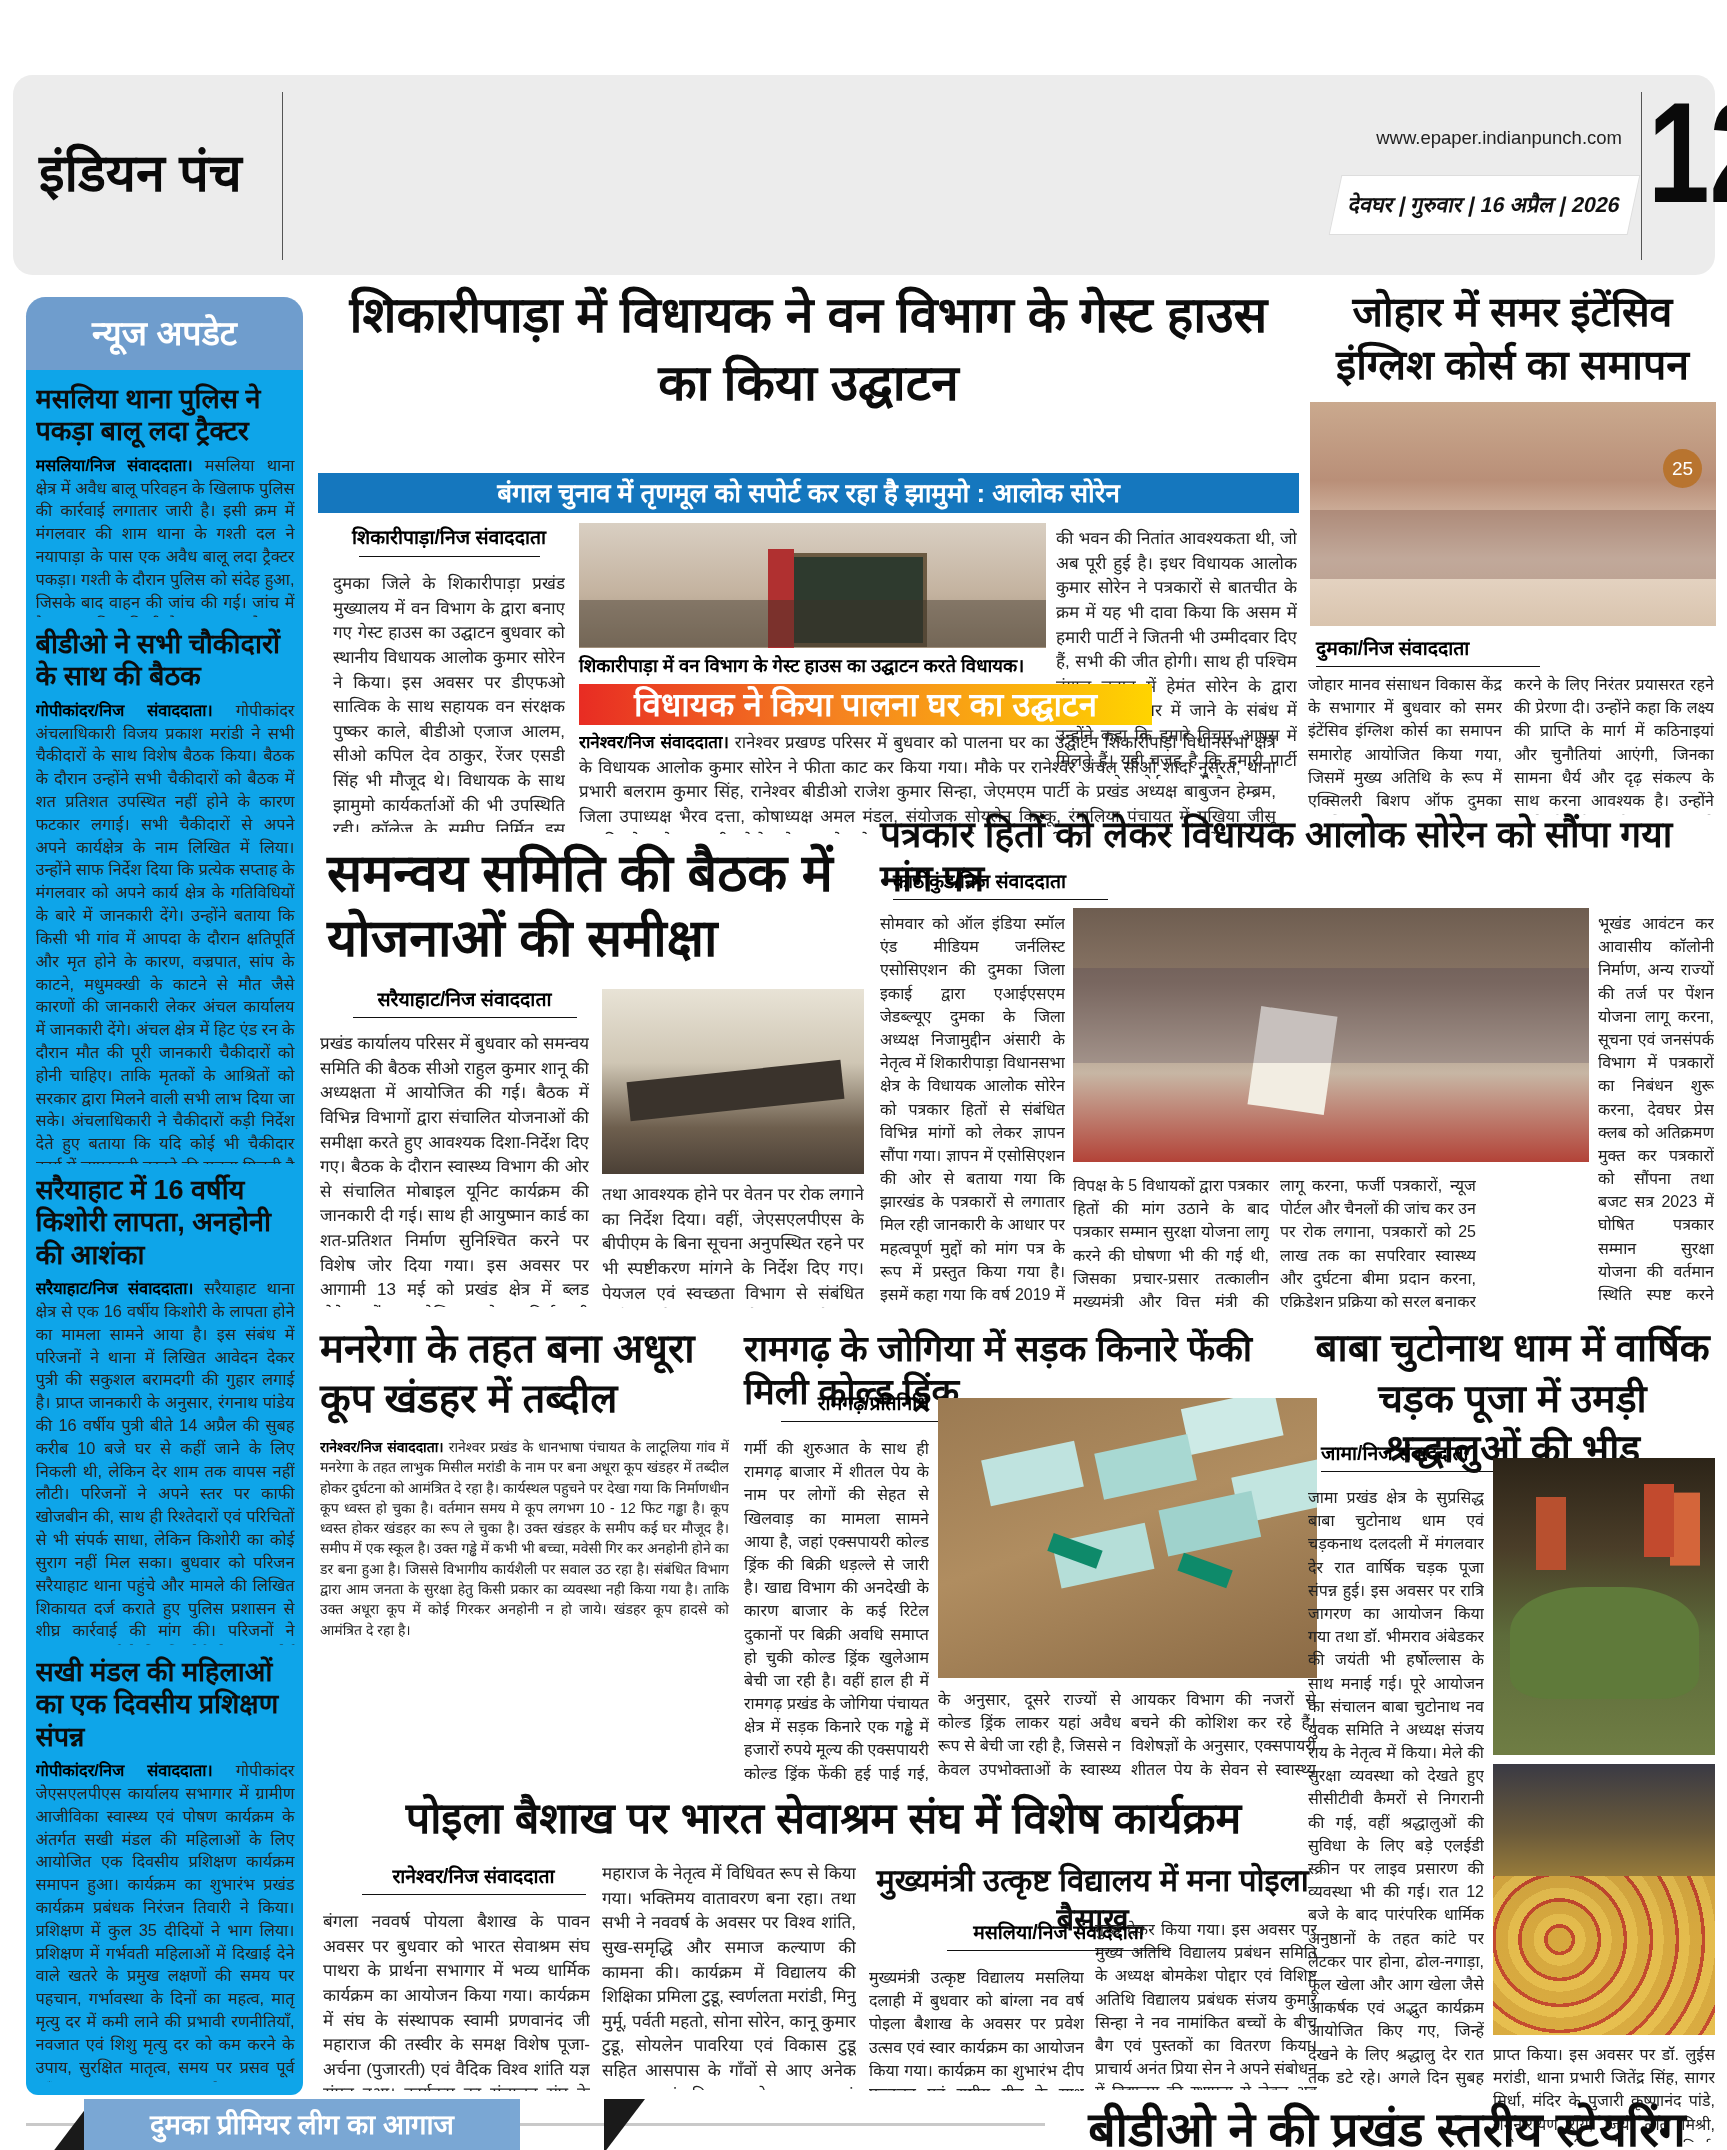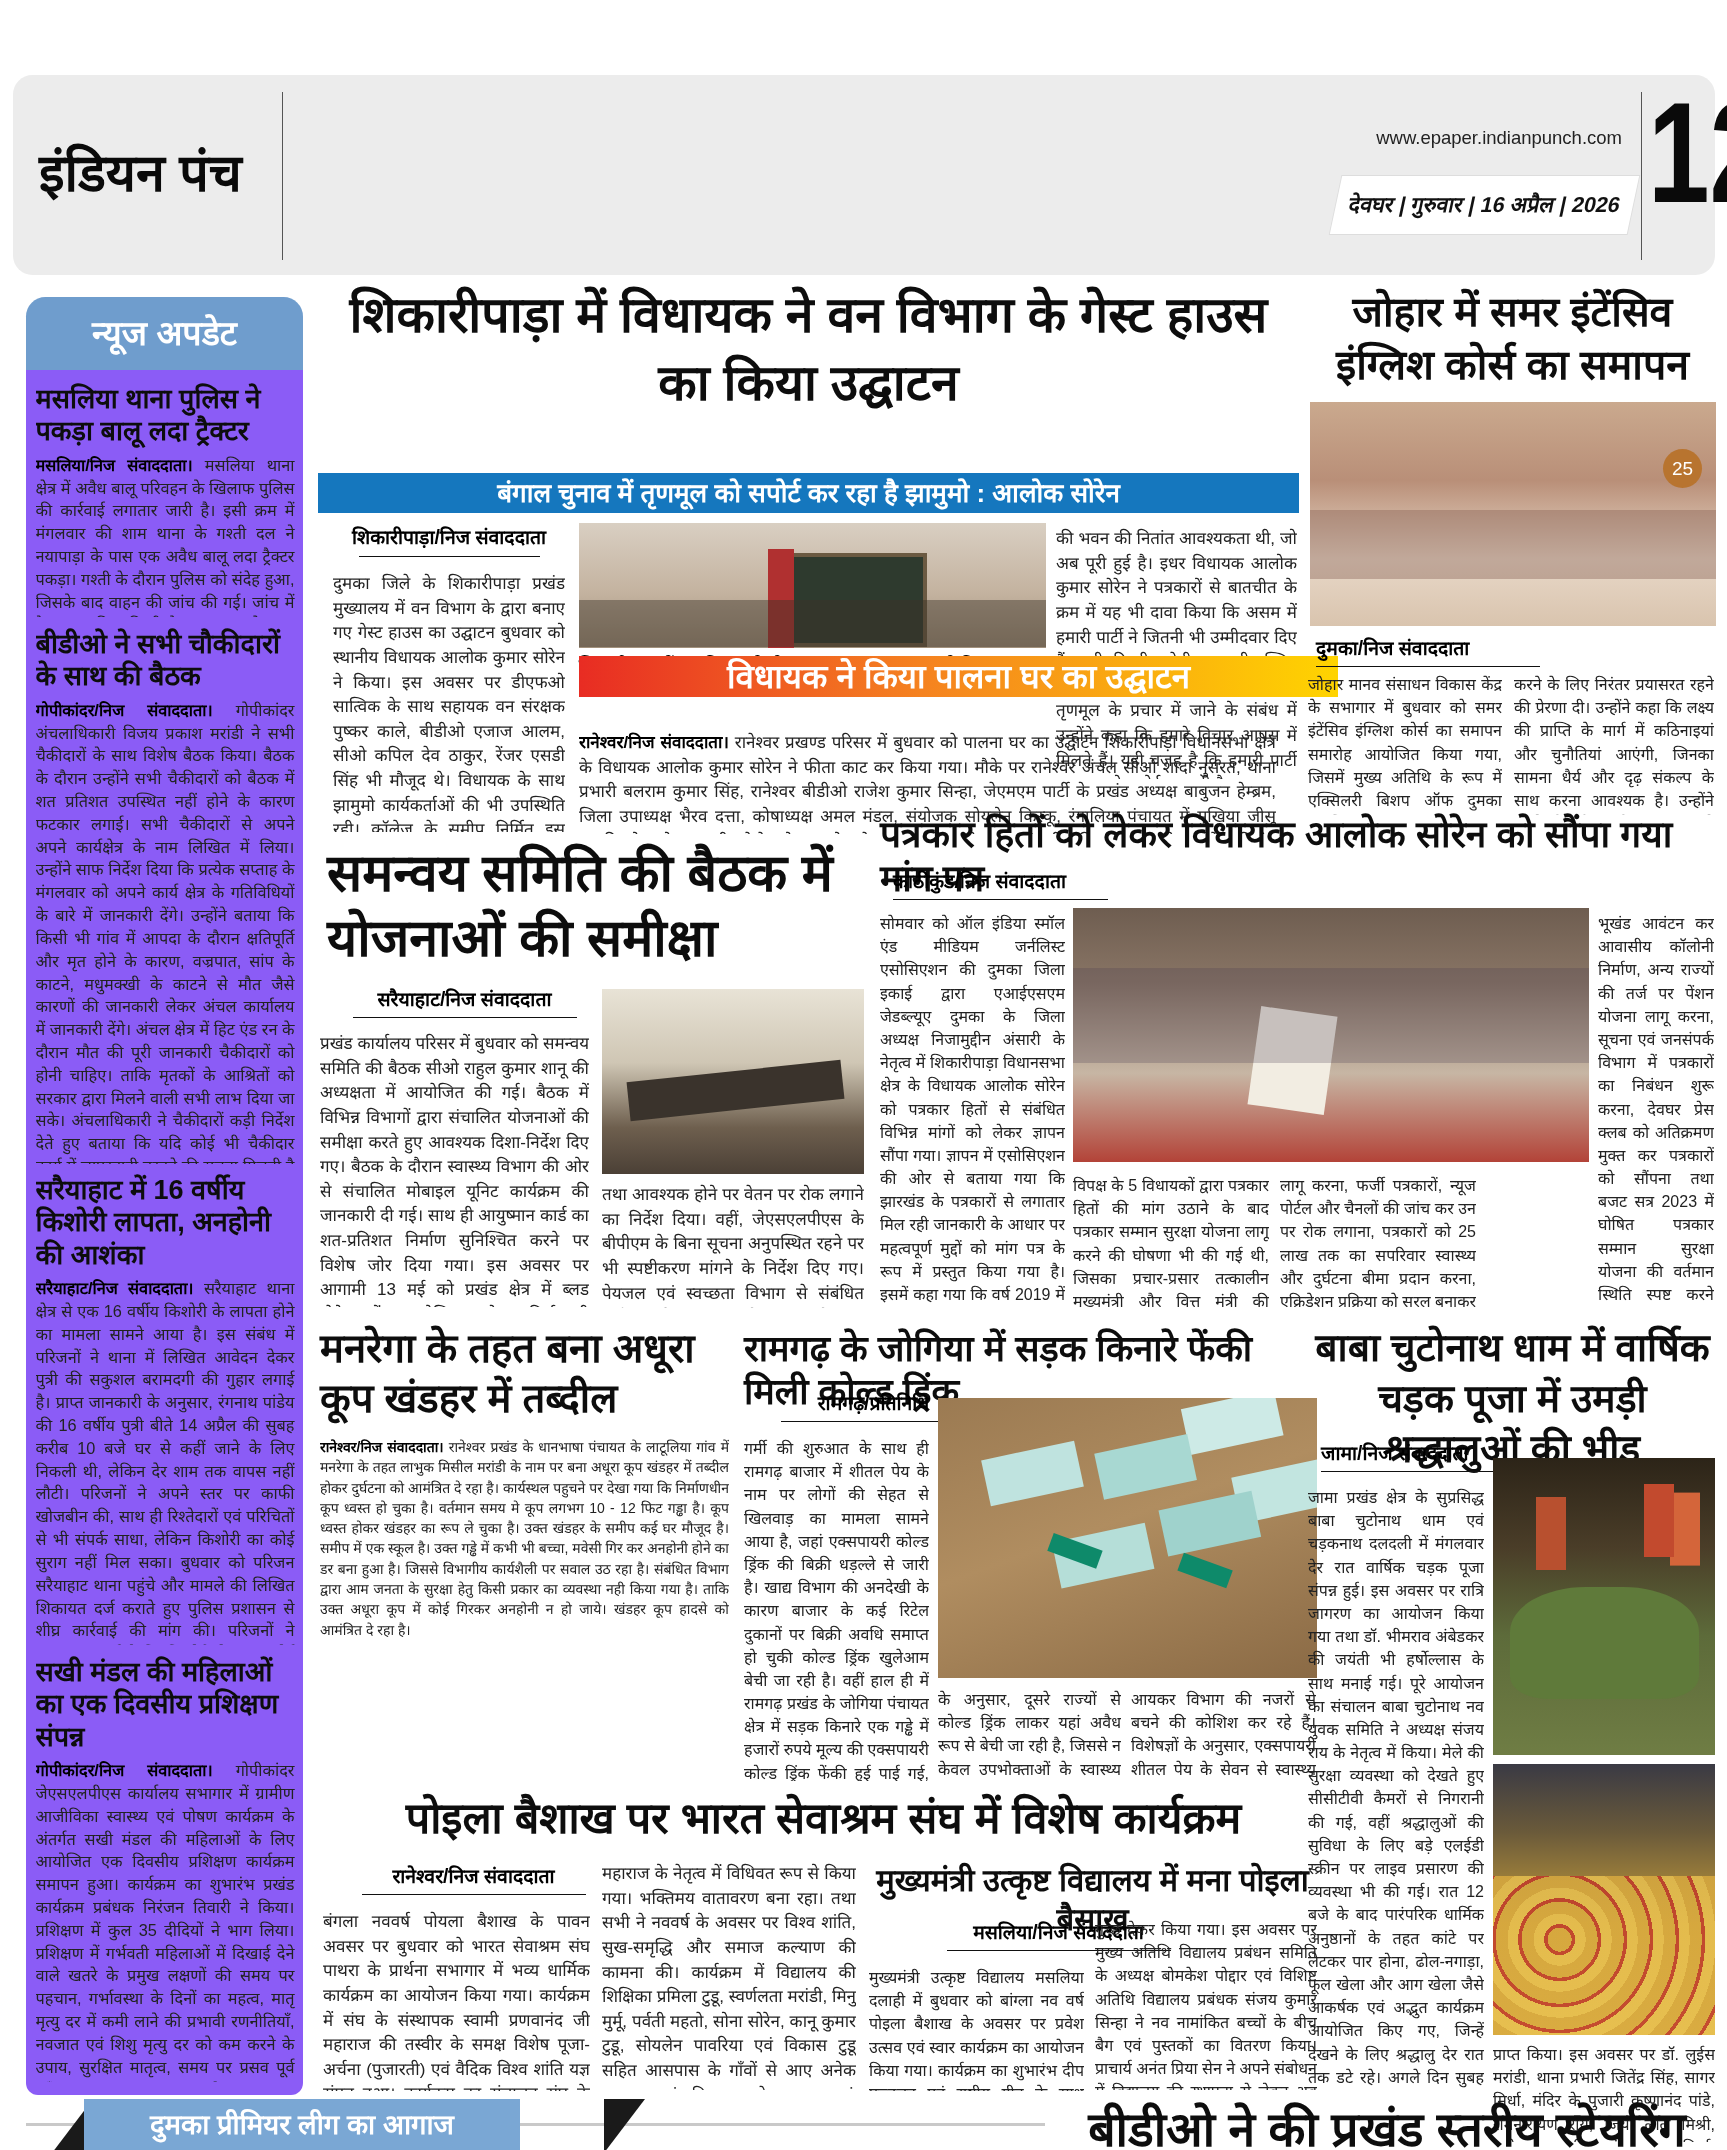--- a/index.html
+++ b/index.html
@@ -14,21 +14,21 @@
   .dateline{font-weight:bold;color:#000;}
   .byline{font-weight:bold;font-size:19.4px;text-align:center;color:#000;}
   .rule{border-top:1.7px solid #111;}
   .photo{overflow:hidden;}
   .cap{font-weight:bold;font-size:18.5px;color:#000;}
   
   .masthead{left:13px;top:75px;width:1702px;height:200px;background:#ececec;border-radius:19.4px;}
   .m-div{width:1.3px;background:#555;}
   .datebox{background:#ffffff;transform:skewX(-12deg);box-shadow:0 0 0 0.9px #ddd;}
   
-  .sb-panel{left:26px;top:370px;width:277px;height:1725px;background:#8b5cf6;border-radius:0 0 12px 12px;padding:0;}
+  .sb-panel{left:26px;top:370px;width:277px;height:1725px;background:#0ea5e9;border-radius:0 0 12px 12px;padding:0;}
   .sb-head{left:26px;top:297px;width:277px;height:73px;background:#6f9dcd;border-radius:19.4px 19.4px 0 0;color:#fff;font-weight:bold;font-size:34px;line-height:73px;text-align:center;}
   .sb-art{position:absolute;left:9.5px;width:259px;overflow:hidden;}
   .sb-hl{font-size:27px;font-weight:bold;line-height:1.2;color:#0d0d0d;margin-bottom:6px;}
   .sb-body{font-size:16.3px;line-height:1.4;text-align:justify;color:#222;}
   
   .bluebar{background:#1577be;color:#fff;font-weight:bold;font-size:26px;text-align:center;}
   .orangestrip{background:linear-gradient(90deg,#e82c23 0%,#f58220 45%,#ffd400 100%);color:#fff;font-weight:bold;font-size:33px;text-align:center;}
   .dpl-strip{background:#7aa7d4;color:#fff;font-weight:bold;font-size:27.5px;text-align:center;line-height:52px;}
   .tri{width:0;height:0;border-style:solid;}
 </style>
@@ -77,21 +77,21 @@
 
 <div class="abs photo" style="left:579px;top:523px;width:467px;height:125px;background:linear-gradient(180deg,#d9cfc2 0%,#c4b3a0 55%,#a2917c 100%);">
   <div class="abs" style="left:211px;top:30px;width:129px;height:86px;background:#2e3a2e;border:4.3px solid #6b5a42;"></div>
   <div class="abs" style="left:189px;top:26px;width:26px;height:99px;background:#b03030;"></div>
   <div class="abs" style="left:0;top:77px;width:467px;height:47px;background:rgba(60,50,40,0.45);"></div>
 </div>
 <div class="abs cap" style="left:579px;top:652px;width:467px;">शिकारीपाड़ा में वन विभाग के गेस्ट हाउस का उद्घाटन करते विधायक।</div>
 
 <div class="abs body-text" style="left:1056px;top:527px;width:241px;height:252px;">की भवन की नितांत आवश्यकता थी, जो अब पूरी हुई है। इधर विधायक आलोक कुमार सोरेन ने पत्रकारों से बातचीत के क्रम में यह भी दावा किया कि असम में हमारी पार्टी ने जितनी भी उम्मीदवार दिए हैं, सभी की जीत होगी। साथ ही पश्चिम बंगाल चुनाव में हेमंत सोरेन के द्वारा तृणमूल के प्रचार में जाने के संबंध में उन्होंने कहा कि हमारे विचार आपस में मिलते हैं। यही वजह है कि हमारी पार्टी तृणमूल को सपोर्ट कर रही है।</div>
 
-<div class="abs orangestrip" style="left:579px;top:656px;width:759px;height:41px;line-height:41px;">विधायक ने किया पालना घर का उद्घाटन</div>
+<div class="abs orangestrip" style="left:579px;top:684px;width:573px;height:41px;line-height:41px;">विधायक ने किया पालना घर का उद्घाटन</div>
 <div class="abs body-text" style="left:579px;top:731px;width:697px;height:103px;font-size:17px;">
   <span class="dateline">रानेश्वर/निज संवाददाता।</span>
   <span>रानेश्वर प्रखण्ड परिसर में बुधवार को पालना घर का उद्घाटन शिकारीपाड़ा विधानसभा क्षेत्र के विधायक आलोक कुमार सोरेन ने फीता काट कर किया गया। मौके पर रानेश्वर अंचल सीओ शादां नुसरत, थाना प्रभारी बलराम कुमार सिंह, रानेश्वर बीडीओ राजेश कुमार सिन्हा, जेएमएम पार्टी के प्रखंड अध्यक्ष बाबुजन हेम्ब्रम, जिला उपाध्यक्ष भैरव दत्ता, कोषाध्यक्ष अमल मंडल, संयोजक सोयलेन किस्कू, रंगालिया पंचायत में मुखिया जीसू बास्की, शेख रोशन अली, टोटोन शेख, राजेन शेख, लालू शेख, शेखावत अंसारी, रफिक खान, महेन्द्र सोरेन, बिनोद राणा, राजू साह, राजकुमार मिर्धा, प्रदीप घोष, शेख समुयेल, मीडिया बंधु तौफिक अली, सूजन मास्टर, रजनीश कुमार आदि मौजूद थे।</span>
 </div>
 
 <div class="abs hl center" style="left:1308px;top:286px;width:409px;font-size:41px;line-height:1.3;">जोहार में समर इंटेंसिव इंग्लिश कोर्स का समापन</div>
 <div class="abs photo" style="left:1310px;top:402px;width:406px;height:224px;background:linear-gradient(180deg,#caa98e 0%,#b98f78 35%,#e8d8c8 70%,#d9c4ae 100%);">
   <div class="abs" style="left:0;top:108px;width:406px;height:69px;background:rgba(120,80,70,0.35);"></div>
   <div class="abs" style="left:353px;top:47px;width:39px;height:39px;border-radius:50%;background:#b8742f;color:#fff;font-size:19px;font-weight:normal;text-align:center;line-height:39px;">25</div>
 </div>

